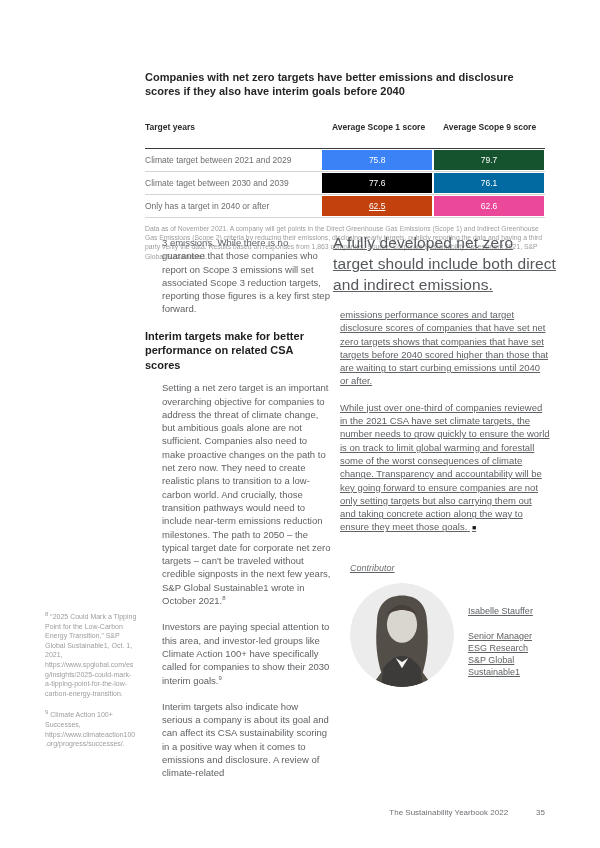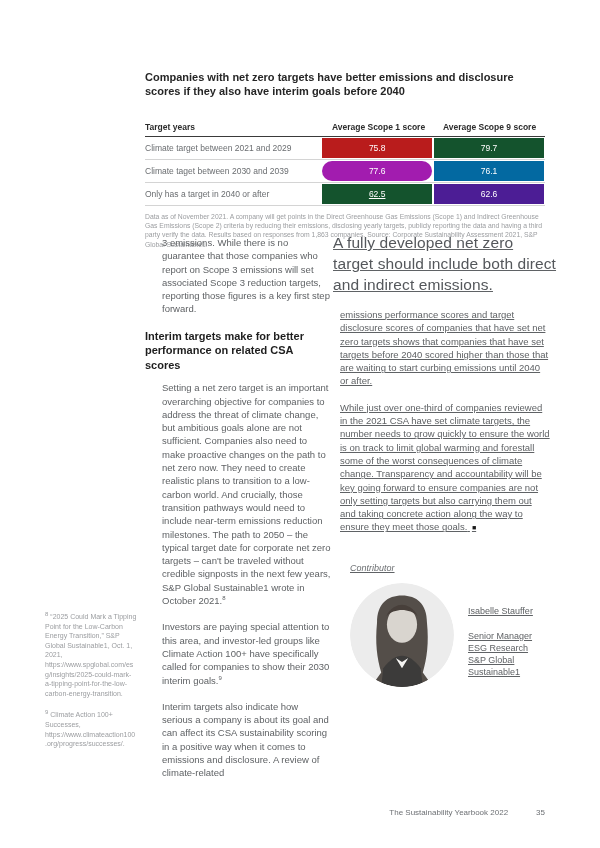--- a/index.html
+++ b/index.html
@@ -3,21 +3,21 @@
 <meta charset="utf-8">
 <style>
   html,body{margin:0;padding:0;}
   body{
     width:600px;height:848px;background:#ffffff;position:relative;
     font-family:"Liberation Sans",sans-serif;color:#5f6265;overflow:hidden;
   }
   
   .table-block{position:absolute;left:145px;top:70px;width:400px;}
   .tbl-title{font-size:11px;line-height:14px;font-weight:bold;color:#262626;margin-bottom:24px;}
-  .tbl-header{display:flex;align-items:flex-end;border-bottom:1.5px solid #3a3a3a;padding-bottom:4px;}
+  .tbl-header{display:flex;align-items:flex-end;border-bottom:1.5px solid #3a3a3a;padding-bottom:16px;}
   .th{font-size:8.5px;font-weight:bold;color:#2c2c2c;}
   .col-label{width:178px;}
   .col-score{width:111px;text-align:center;}
   .tbl-row{display:flex;align-items:stretch;border-bottom:1px solid #d4d4d4;}
   .td{font-size:8.5px;display:flex;align-items:center;}
   .td.label{width:178px;color:#6a6d70;padding:6px 0;}
   .td.cell{width:111px;justify-content:center;color:#ffffff;margin:1px 1px;}
   .tbl-caption{font-size:6.8px;line-height:9.2px;color:#9b9da0;margin-top:6px;}
   
   .col-left{position:absolute;left:145px;top:236px;width:186px;}
@@ -49,32 +49,32 @@
   <div class="tbl-title">Companies with net zero targets have better emissions and disclosure scores if they also have interim goals before 2040</div>
 
   <div class="tbl-header">
     <div class="th col-label">Target years</div>
     <div class="th col-score">Average Scope 1 score</div>
     <div class="th col-score">Average Scope 9 score</div>
   </div>
 
   <div class="tbl-row">
     <div class="td label">Climate target between 2021 and 2029</div>
-    <div class="td cell" style="background-color: #b91c1c;">75.8</div>
+    <div class="td cell" style="background-color: #3b82f6;">75.8</div>
     <div class="td cell" style="background-color: #14532d;">79.7</div>
   </div>
   <div class="tbl-row">
     <div class="td label">Climate taget between 2030 and 2039</div>
-    <div class="td cell" style="background-color: #a21caf; border-radius: 10px;">77.6</div>
+    <div class="td cell" style="background-color: #000000;">77.6</div>
     <div class="td cell" style="background-color: #0369a1;">76.1</div>
   </div>
   <div class="tbl-row">
     <div class="td label">Only has a target in 2040 or after</div>
-    <div class="td cell" style="background-color: #14532d; text-decoration: underline;">62.5</div>
-    <div class="td cell" style="background-color: #4c1d95;">62.6</div>
+    <div class="td cell" style="background-color: #c2410c; text-decoration: underline;">62.5</div>
+    <div class="td cell" style="background-color: #ec4899;">62.6</div>
   </div>
 
   <div class="tbl-caption">Data as of November 2021. A company will get points in the Direct Greenhouse Gas Emissions (Scope 1) and Indirect Greenhouse Gas Emissions (Scope 2) criteria by reducing their emissions, disclosing yearly targets, publicly reporting the data and having a third party verify the data. Results based on responses from 1,863 companies. Source: Corporate Sustainability Assessment 2021, S&amp;P Global Sustainable1.</div>
 </div>
 
 <div class="col-left">
   <p class="body-p">3 emissions. While there is no guarantee that those companies who report on Scope 3 emissions will set associated Scope 3 reduction targets, reporting those figures is a key first step forward.</p>
   <h3 class="subhead">Interim targets make for better performance on related CSA scores</h3>
   <p class="body-p"><span>Setting a net zero target is an important overarching objective for companies to address the threat of climate change, but ambitious goals alone are not sufficient. Companies also need to make proactive changes on the path to net zero now. They need to create realistic plans to transition to a low-carbon world. And crucially, those transition pathways would need to include near-term emissions reduction milestones. The path to 2050 – the typical target date for corporate net zero targets – can't be traveled without credible signposts in the next few years, S&amp;P Global Sustainable1 wrote in October 2021.</span><sup>8</sup></p>
   <p class="body-p"><span>Investors are paying special attention to this area, and investor-led groups like Climate Action 100+ have specifically called for companies to show their 2030 interim goals.</span><sup>9</sup></p>

